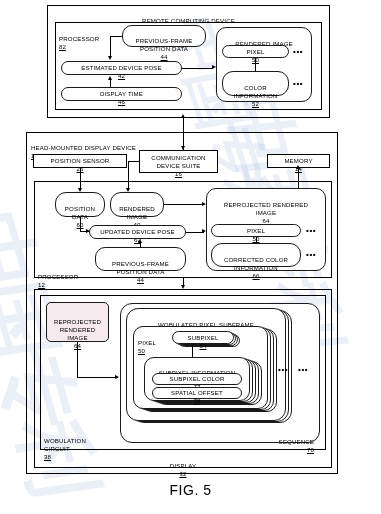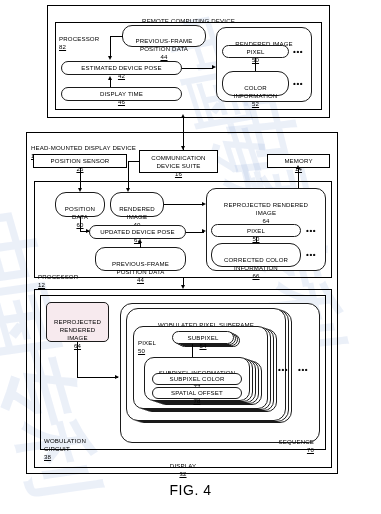--- a/index.html
+++ b/index.html
@@ -439,13 +439,13 @@
 
   <div class="pill" style="left:152px; top:387px; width:90px; height:12px;">
     <div class="ctr">
       <span>SPATIAL OFFSET</span>
       <span class="refnum">78</span>
     </div>
   </div>
 
 </div>
 
-<div id="fig-caption">FIG. 4</div>
+<div id="fig-caption">FIG. 5</div>
 
 </body></html>

